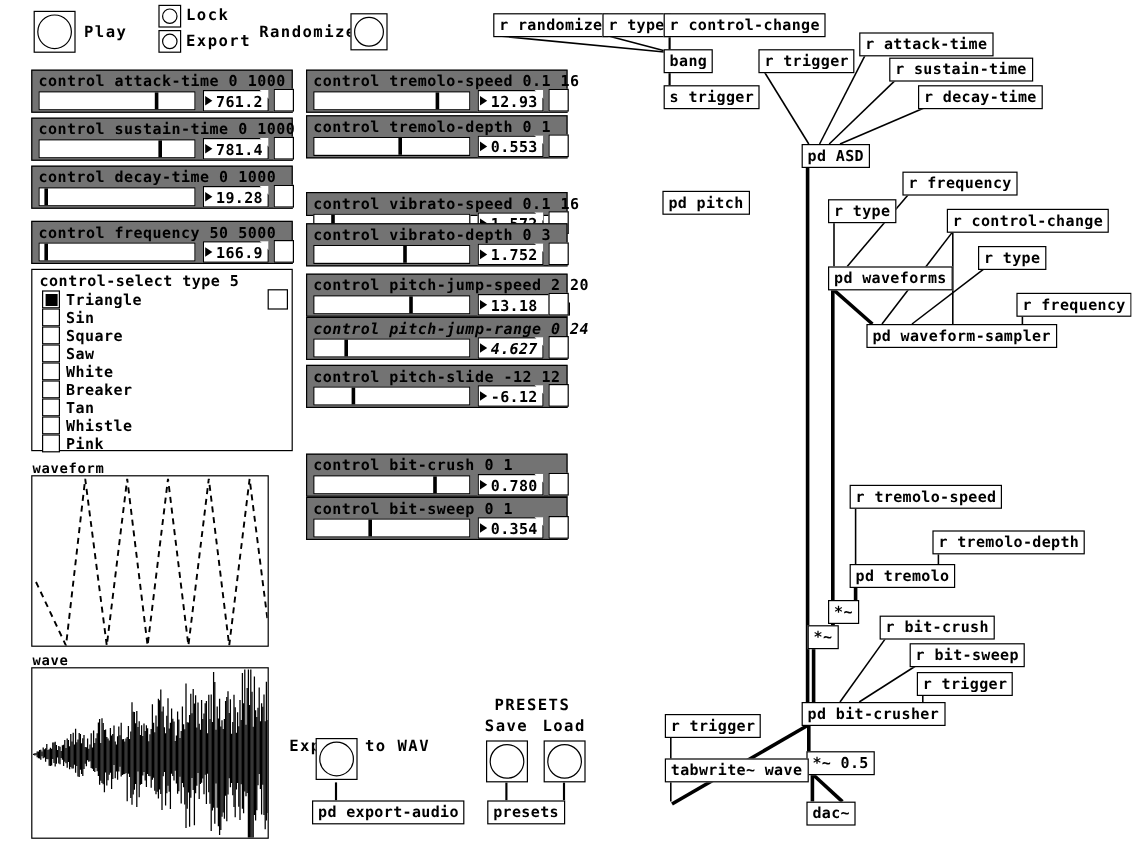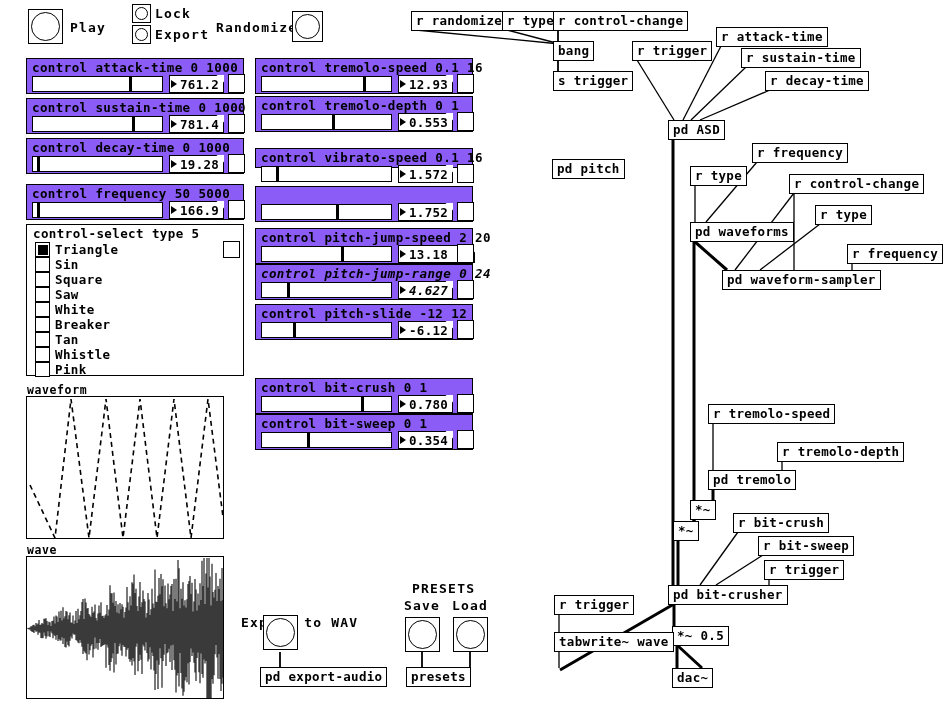--- a/index.html
+++ b/index.html
@@ -48,21 +48,21 @@
     border:1.2px solid #000; border-radius:50%;
   }
 
   
   .tgl { position:absolute; border:1.5px solid #000; background:#fff; z-index:6;}
   .tgl::after{ content:""; position:absolute; left:2px; top:2px; right:2px; bottom:2px;
     border:1.2px solid #000; border-radius:50%; }
 
   
   .ctlgroup {
-    position:absolute; border:1.5px solid #000; background:#8b5cf6; z-index:3;
+    position:absolute; border:1.5px solid #000; background:#737373; z-index:3;
   }
   .ctl-title {
     position:absolute; left:5px; top:1px; font-size:12.5px; font-weight:bold;
     font-family:"DejaVu Sans Mono","Liberation Mono",monospace;
     letter-spacing:0.4px; white-space:nowrap;
   }
   .hsl {
     position:absolute; border:1.5px solid #000; background:#fff;
   }
   .hsl .knob {
@@ -206,29 +206,30 @@
         <div class="ctl-tgl" style="left: 201px; top: 15px; width: 17px; height: 19px;"></div>
       </div>
       <div class="ctlgroup" style="left: 255px; top: 96px; width: 218px; height: 36px;">
         <div class="ctl-title">control tremolo-depth 0 1</div>
         <div class="hsl" style="left: 5px; top: 17px; width: 131px; height: 16px;">
           <div class="knob" style="left: 70px;"></div>
         </div>
         <div class="numbox" style="left: 142px; top: 16px; width: 55px; height: 18px;">0.553<span class="clip"></span></div>
         <div class="ctl-tgl" style="left: 201px; top: 15px; width: 17px; height: 19px;"></div>
       </div>
-      <div class="ctlgroup" style="left: 255px; top: 148px; width: 218px; height: 20px;">
+      <div class="ctlgroup" style="left: 255px; top: 160px; width: 218px; height: 20px;">
         <div class="ctl-title">control vibrato-speed 0.1 16</div>
         <div class="hsl" style="left: 5px; top: 17px; width: 131px; height: 16px;">
           <div class="knob" style="left: 14px;"></div>
         </div>
         <div class="numbox" style="left: 142px; top: 16px; width: 55px; height: 18px;">1.572<span class="clip"></span></div>
         <div class="ctl-tgl" style="left: 201px; top: 15px; width: 17px; height: 19px;"></div>
       </div>
       <div class="ctlgroup" style="left: 255px; top: 186px; width: 218px; height: 36px;">
+        <div class="ctl-title">control vibrato-depth 0 3</div>
         <div class="hsl" style="left: 5px; top: 17px; width: 131px; height: 16px;">
           <div class="knob" style="left: 74px;"></div>
         </div>
         <div class="numbox" style="left: 142px; top: 16px; width: 55px; height: 18px;">1.752<span class="clip"></span></div>
         <div class="ctl-tgl" style="left: 201px; top: 15px; width: 17px; height: 19px;"></div>
       </div>
       <div class="ctlgroup" style="left: 255px; top: 228px; width: 218px; height: 36px;">
         <div class="ctl-title">control pitch-jump-speed 2 20</div>
         <div class="hsl" style="left: 5px; top: 17px; width: 131px; height: 16px;">
           <div class="knob" style="left: 79px;"></div>

